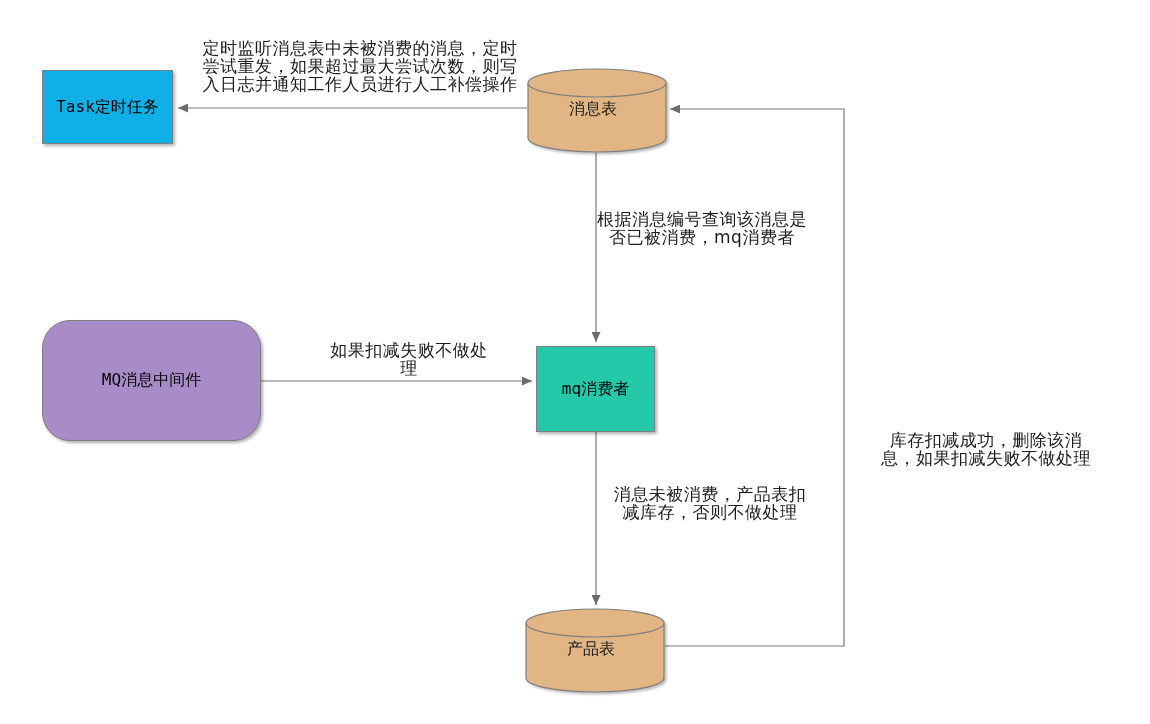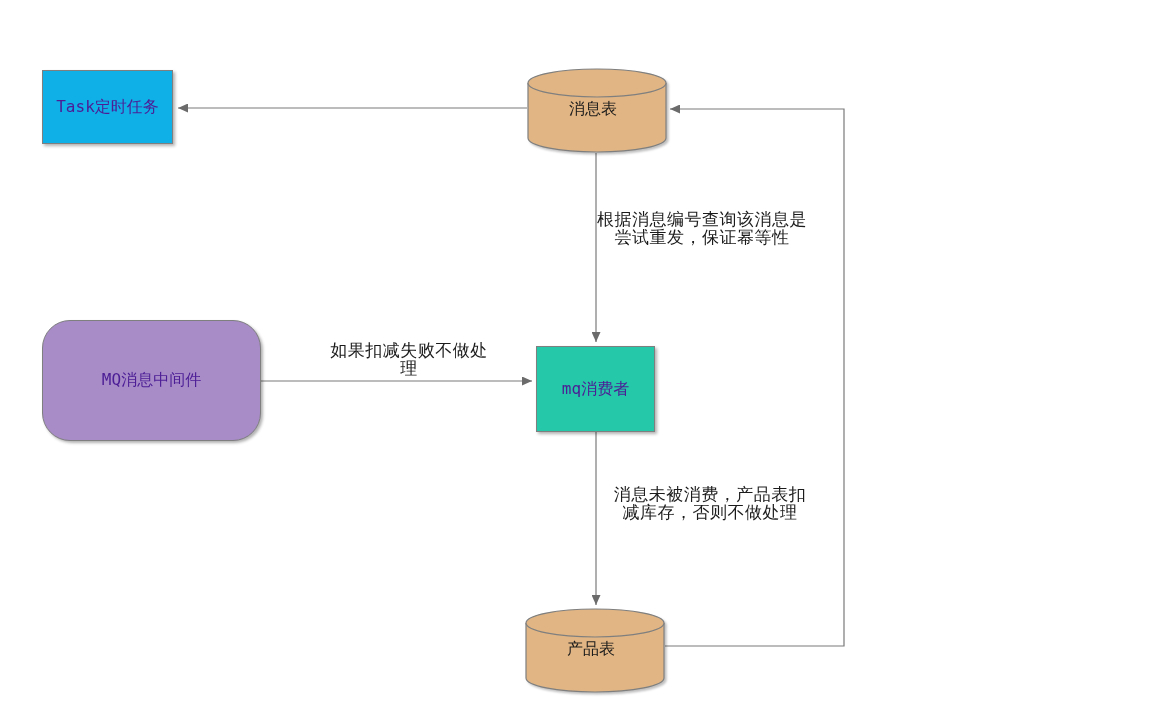--- a/index.html
+++ b/index.html
@@ -28,21 +28,21 @@
   .node {
     position: absolute;
     display: flex;
     align-items: center;
     justify-content: center;
     border: 1px solid #7f7f7f;
     box-sizing: border-box;
     box-shadow: 2px 2px 3px rgba(0,0,0,0.30);
     font-family: "DejaVu Sans Mono", "Liberation Mono", monospace;
     font-size: 16px;
-    color: #4c1d95;
+    color: #000000;
     text-align: center;
   }
   .node-task      { left: 42px;  top: 70px;  width: 131px; height: 74px;  background: #0fb0e8; }
   .node-mqmid     { left: 42px;  top: 320px; width: 219px; height: 121px; background: #a78cc8; border-radius: 28px; }
   .node-mqcons    { left: 536px; top: 346px; width: 119px; height: 86px;  background: #25c8a8; }
   .cylinder {
     position: absolute;
     width: 132px;
     height: 86px;
     filter: drop-shadow(2px 2px 1px rgba(0,0,0,0.25));
@@ -114,19 +114,24 @@
   </div>
 
   <div class="cylinder cyl-product">
     <svg width="140" height="86">
       <path class="cyl-fill" d="M1,15 V70 A69,14 0 0 0 139,70 V15"></path>
       <ellipse class="cyl-fill" cx="70" cy="15" rx="69" ry="14"></ellipse>
     </svg>
     <span class="cyl-label">产品表</span>
   </div>
 
+  <div class="note note-retry">定时监听消息表中未被消费的消息，定时
+尝试重发，如果超过最大尝试次数，则写
+入日志并通知工作人员进行人工补偿操作</div>
   <div class="note note-idem">根据消息编号查询该消息是
-尝试重发，保证幂等性</div>
+否已被消费，mq消费者</div>
   <div class="note note-listen">如果扣减失败不做处理</div>
   <div class="note note-deduct">消息未被消费，产品表扣
 减库存，否则不做处理</div>
+  <div class="note note-delete">库存扣减成功，删除该消
+息，如果扣减失败不做处理</div>
 
 </div>
 
 </body></html>

